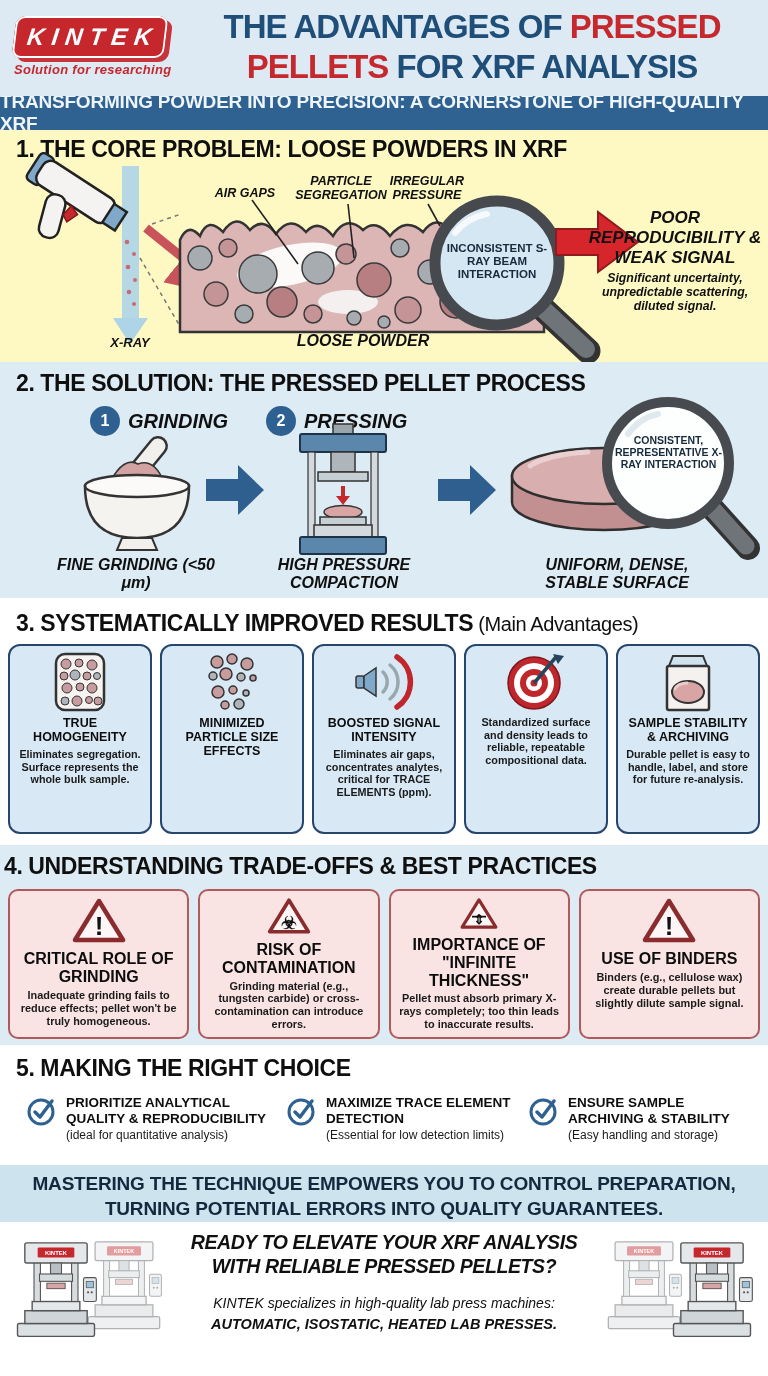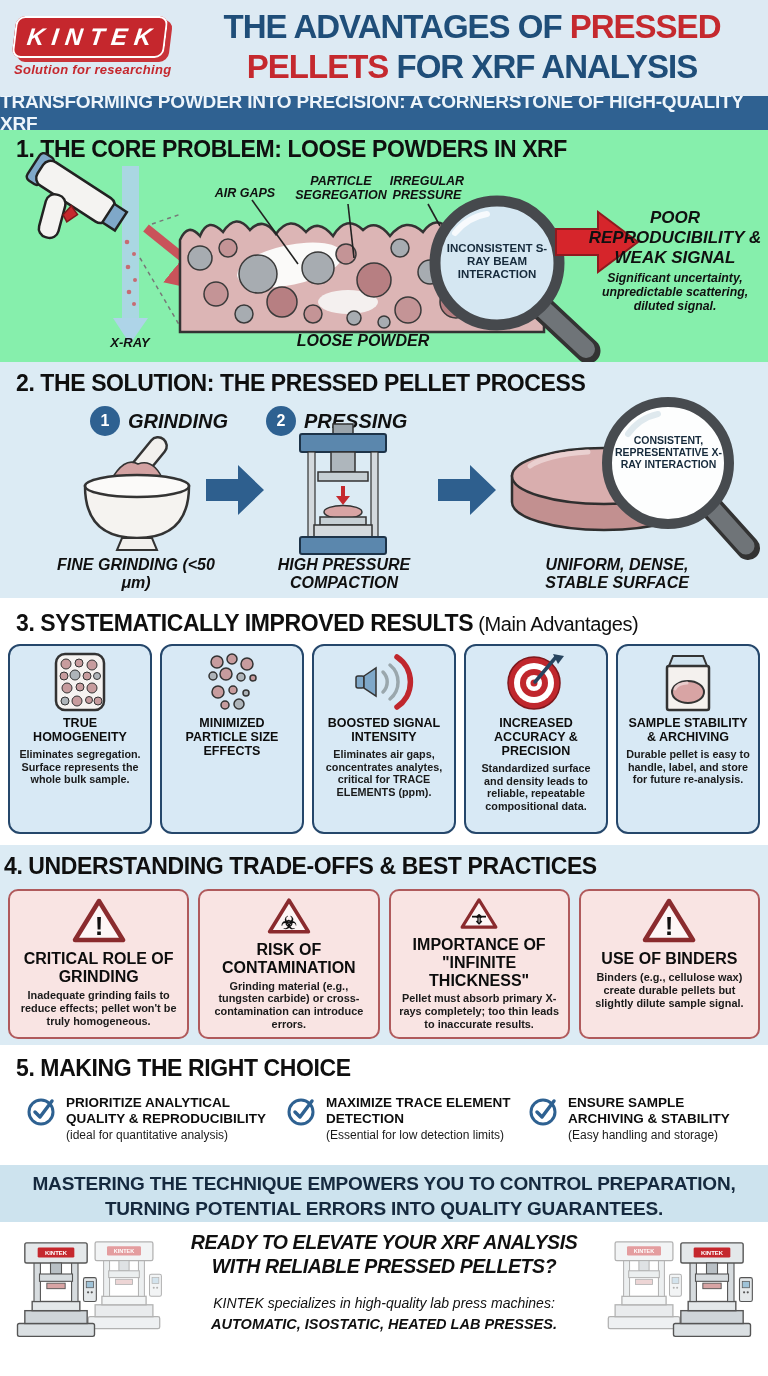--- a/index.html
+++ b/index.html
@@ -60,21 +60,21 @@
     <div class="main-title">
       <span class="t-blue">THE ADVANTAGES OF </span><span class="t-red">PRESSED</span><br>
       <span class="t-red">PELLETS</span><span class="t-blue"> FOR XRF ANALYSIS</span>
     </div>
   </div>
 
   <div class="sec banner" style="top:96px;height:34px;">
     <span>TRANSFORMING POWDER INTO PRECISION: A CORNERSTONE OF HIGH-QUALITY XRF</span>
   </div>
 
-  <div class="sec" style="top:130px;height:232px;background:#86efac;">
+  <div class="sec" style="top:130px;height:232px;background:#fef9c3;">
     <div class="sech" style="left:16px;top:6px;">1.  THE CORE PROBLEM: LOOSE POWDERS IN XRF</div>
 
     <svg class="abs" style="left:0;top:0;" width="768" height="232" viewBox="0 0 768 232">
       <defs>
         <marker id="redhead" markerWidth="7" markerHeight="7" refX="5" refY="3.5" orient="auto">
           <polygon points="0,0 7,3.5 0,7" fill="#c9535a"></polygon>
         </marker>
       </defs>
 
       <g>
@@ -269,21 +269,20 @@
       <div class="card3">
         <svg width="60" height="60" viewBox="0 0 60 60">
           <circle cx="28" cy="31" r="26" fill="#c0272d" stroke="#7e181d" stroke-width="1.5"></circle>
           <circle cx="28" cy="31" r="20" fill="#ffffff"></circle>
           <circle cx="28" cy="31" r="14" fill="#c0272d"></circle>
           <circle cx="28" cy="31" r="8" fill="#ffffff"></circle>
           <circle cx="28" cy="31" r="3.5" fill="#c0272d"></circle>
           <line x1="50" y1="5" x2="29" y2="30" stroke="#27445f" stroke-width="3.5" stroke-linecap="round"></line>
           <polygon points="47,2 58,4 52,12" fill="#27445f"></polygon>
         </svg>
-        <div class="ttl">INCREASED ACCURACY &amp; PRECISION</div>
         <div class="bdy">Standardized surface and density leads to reliable, repeatable compositional data.</div>
       </div>
       <div class="card3">
         <svg width="58" height="60" viewBox="0 0 58 60">
           <polygon points="10,14 48,14 44,4 14,4" fill="#cfe2ee" stroke="#333" stroke-width="2"></polygon>
           <rect x="8" y="14" width="42" height="44" rx="2" fill="#f4f1ee" stroke="#333" stroke-width="2.5"></rect>
           <ellipse cx="29" cy="40" rx="16" ry="11" fill="#d8a4a4" stroke="#333" stroke-width="2"></ellipse>
           <path d="M16,37 A14,8 0 0 1 28,31" stroke="#e9cccc" stroke-width="3" fill="none" stroke-linecap="round"></path>
         </svg>
         <div class="ttl">SAMPLE STABILITY &amp; ARCHIVING</div>

